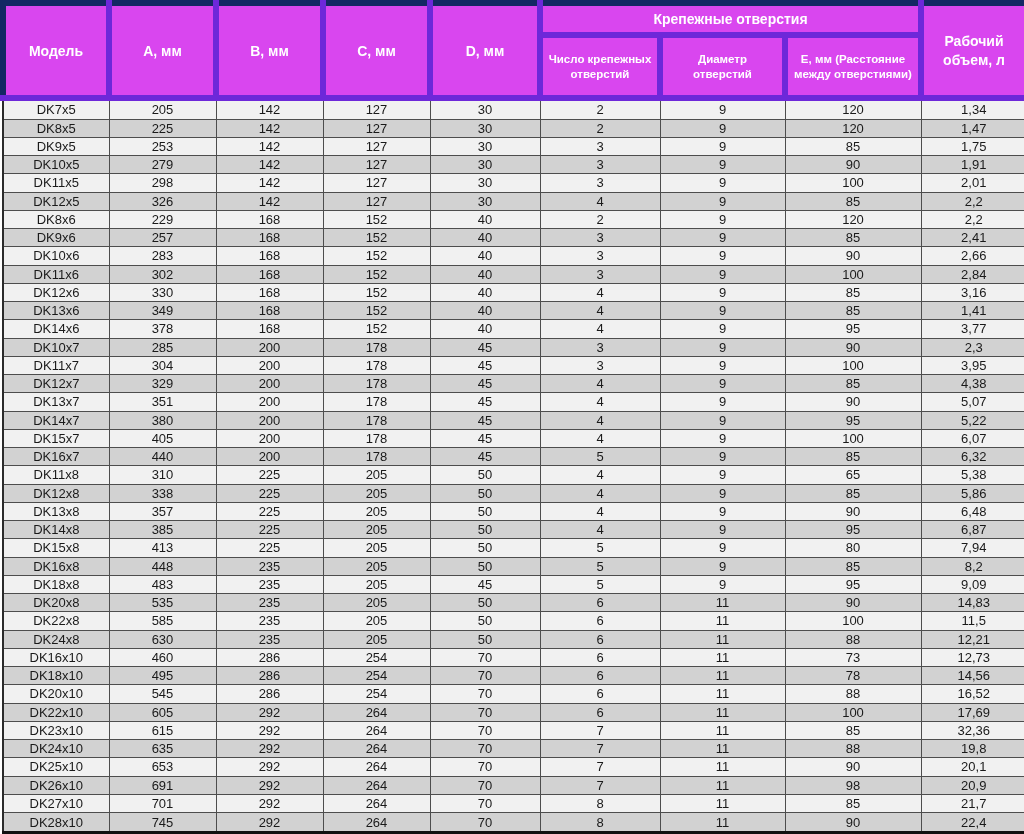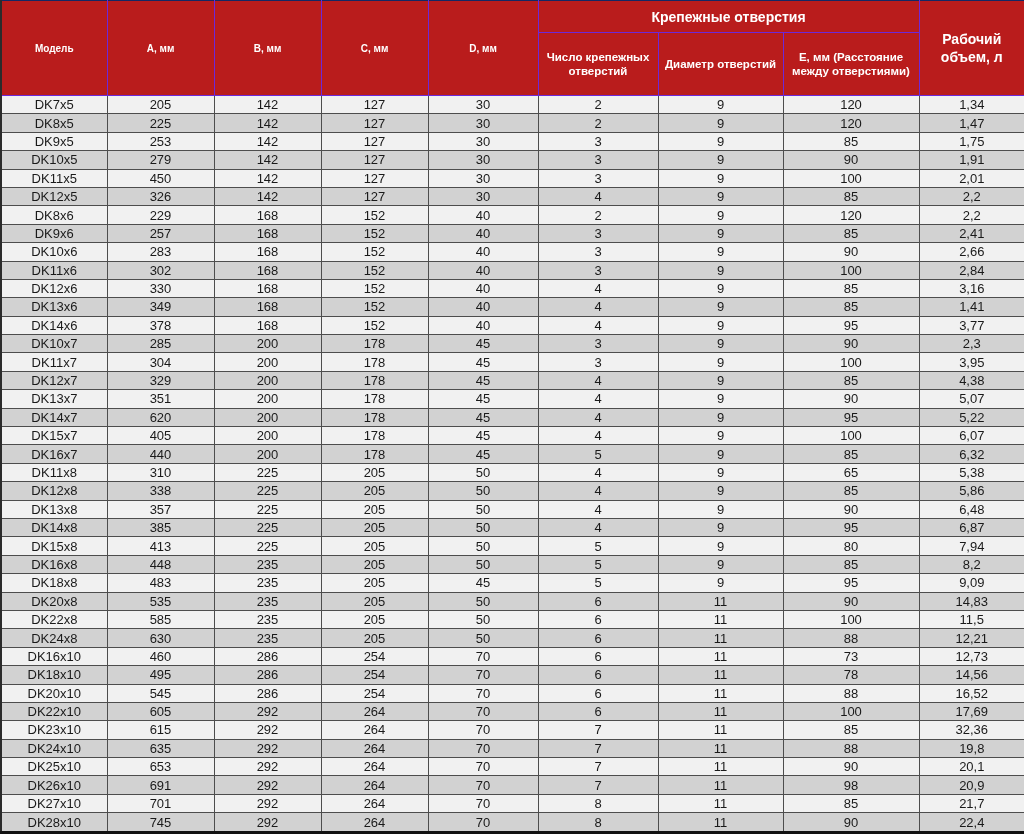--- a/index.html
+++ b/index.html
@@ -11,35 +11,35 @@
   .spec-table {
     width: 1024px;
     height: 834px;
     border-collapse: collapse;
     table-layout: fixed;
     border-left: 2px solid #2b2b2b;
     border-right: 2px solid #2b2b2b;
     border-bottom: 3px solid #111111;
   }
   thead th {
-    background: #b91c1c;
+    background: #d946ef;
     color: #ffffff;
     font-weight: bold;
-    border: 1px solid #6d28d9;
+    border: 6px solid #6d28d9;
     text-align: center;
     vertical-align: middle;
     padding: 2px 4px;
     box-sizing: border-box;
   }
   thead tr.group-row { height: 32px; }
   thead tr.sub-row   { height: 63px; }
   thead tr.group-row th { border-top-color: #132864; }
   thead th.edge-left   { border-left-color: #132864; }
   thead th.edge-right  { border-right-color: #132864; }
-  th.main-col   { font-size: 10px; }
+  th.main-col   { font-size: 14px; }
   th.group-col  { font-size: 14px; }
   th.sub-col    { font-size: 11.5px; line-height: 1.25; }
   th.last-col   { font-size: 14px; line-height: 1.3; }
   tbody td {
     border: 1px solid #4d4d4d;
     text-align: center;
     vertical-align: middle;
     font-size: 13px;
     color: #1a1a1a;
     padding: 0 2px;
@@ -120,21 +120,21 @@
         <td>142</td>
         <td>127</td>
         <td>30</td>
         <td>3</td>
         <td>9</td>
         <td>90</td>
         <td>1,91</td>
       </tr>
       <tr>
         <td>DK11x5</td>
-        <td>450</td>
+        <td>298</td>
         <td>142</td>
         <td>127</td>
         <td>30</td>
         <td>3</td>
         <td>9</td>
         <td>100</td>
         <td>2,01</td>
       </tr>
       <tr>
         <td>DK12x5</td>
@@ -263,21 +263,21 @@
         <td>200</td>
         <td>178</td>
         <td>45</td>
         <td>4</td>
         <td>9</td>
         <td>90</td>
         <td>5,07</td>
       </tr>
       <tr>
         <td>DK14x7</td>
-        <td>620</td>
+        <td>380</td>
         <td>200</td>
         <td>178</td>
         <td>45</td>
         <td>4</td>
         <td>9</td>
         <td>95</td>
         <td>5,22</td>
       </tr>
       <tr>
         <td>DK15x7</td>

